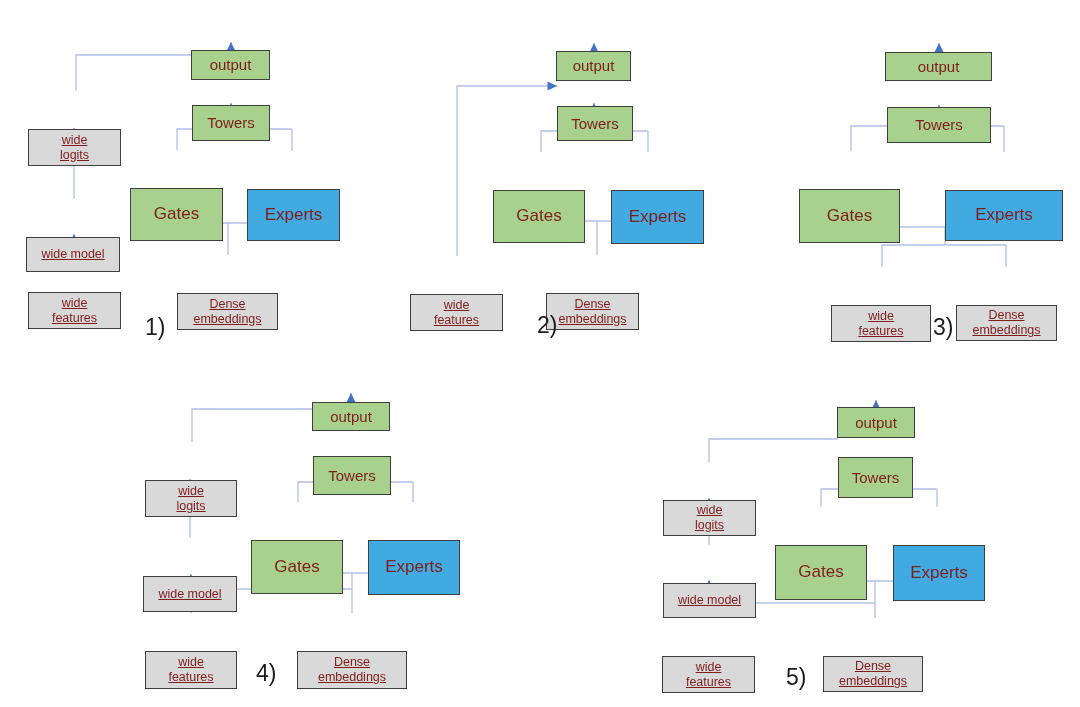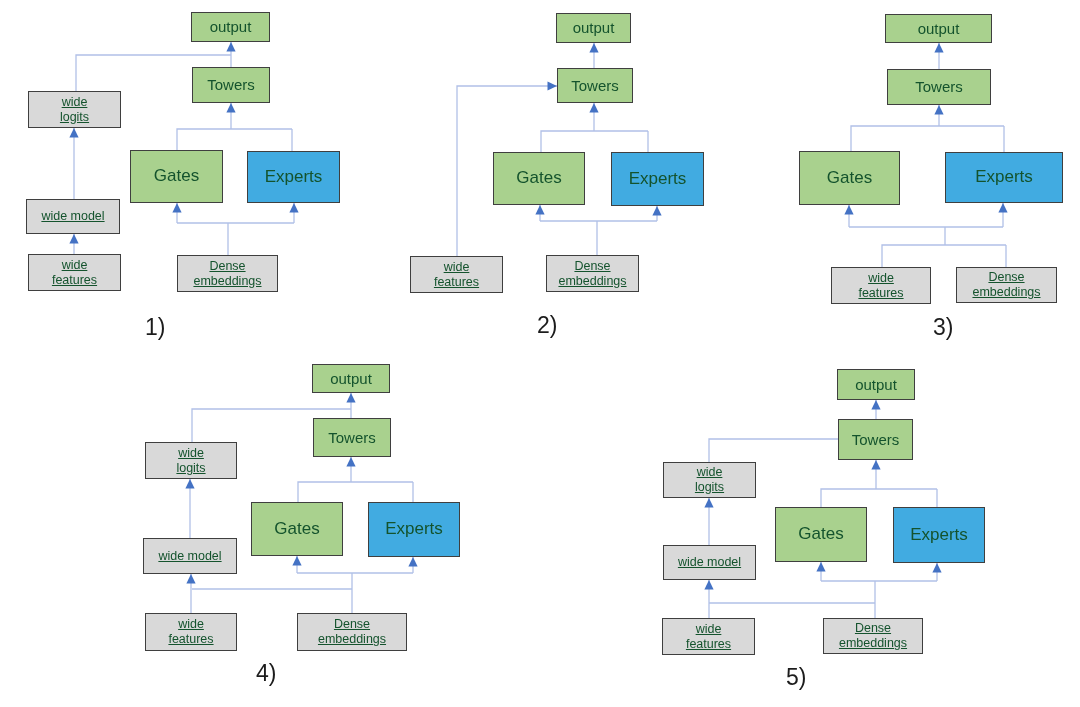--- a/index.html
+++ b/index.html
@@ -12,22 +12,23 @@
   }
   #edges{position:absolute;left:0;top:0;width:1080px;height:707px;}
   .node{
     position:absolute;
     box-sizing:border-box;
     border:1.6px solid #3f3f3f;
     display:flex;align-items:center;justify-content:center;
     text-align:center;
     white-space:pre-line;
     line-height:1.18;
-    color:#14532d;
+    color:#7f1d1d;
     font-weight:500;
+    margin-top:38px;
   }
   .node.green{background:#a9d18e;}
   .node.blue{background:#41abe1;}
   .node.gray{background:#d9d9d9;text-decoration:underline;}
   .dlabel{
     position:absolute;
     color:#1c1c1c;
     font-size:23px;
   }
 </style>

